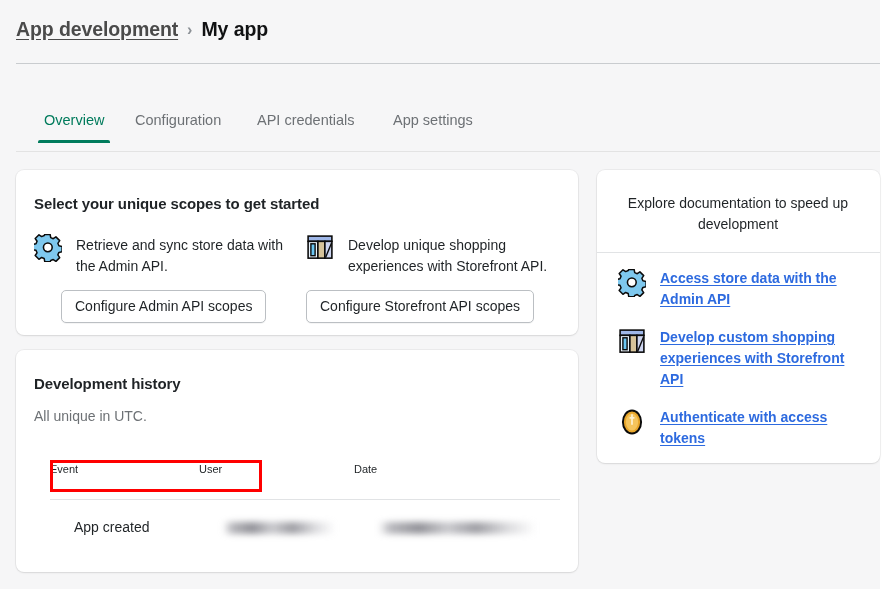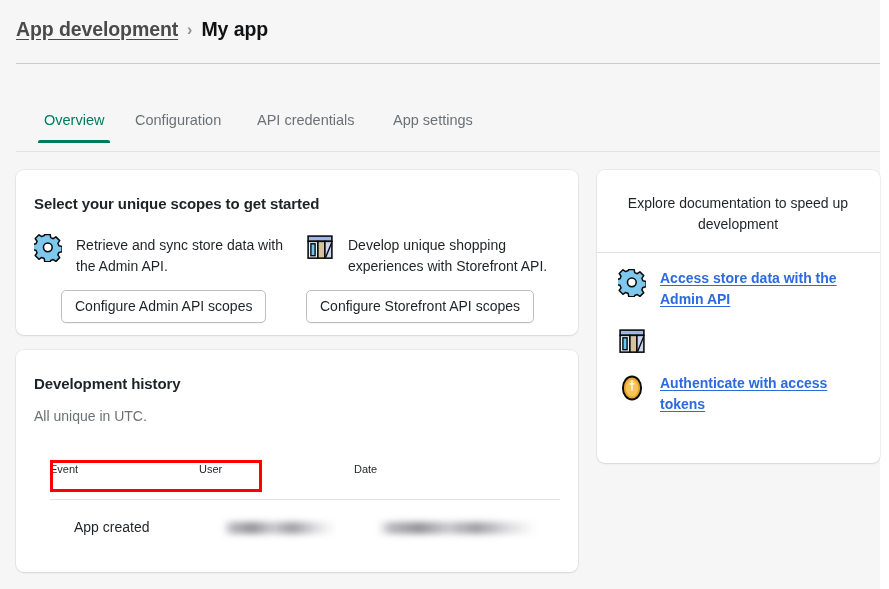--- a/index.html
+++ b/index.html
@@ -448,20 +448,21 @@
 
       <div class="docs-item">
         <svg class="icon icon-store" viewBox="0 0 16 16">
           <rect x="1.2" y="1.2" width="13.6" height="3.0" fill="#9fb7e8" stroke="#0b0b0b" stroke-width="0.9"></rect>
           <rect x="1.2" y="4.2" width="5.6" height="9.6" fill="#e8f2fb" stroke="#0b0b0b" stroke-width="0.9"></rect>
           <rect x="2.8" y="5.6" width="2.4" height="6.8" fill="#6cc6f2" stroke="#0b0b0b" stroke-width="0.8"></rect>
           <rect x="6.8" y="4.2" width="4.0" height="9.6" fill="#d6c39a" stroke="#0b0b0b" stroke-width="0.9"></rect>
           <rect x="10.8" y="4.2" width="4.0" height="9.6" fill="#cdd5f0" stroke="#0b0b0b" stroke-width="0.9"></rect>
           <path d="M11.2 13.4 L14.6 5.2" stroke="#0b0b0b" stroke-width="0.8" fill="none"></path>
         </svg>
+        <span class="docs-link">Develop custom shopping experiences with Storefront API</span>
       </div>
 
       <div class="docs-item">
         <svg class="icon icon-token" viewBox="0 0 16 16">
           <ellipse cx="8" cy="8" rx="5.2" ry="6.6" fill="#e8a62b" stroke="#0b0b0b" stroke-width="1.1"></ellipse>
           <ellipse cx="8" cy="8" rx="3.5" ry="4.9" fill="#f5c45c" stroke="none"></ellipse>
           <path d="M8 3.6 v6.0 M6.6 5.6 h2.8" stroke="#fdf0cf" stroke-width="1.0" fill="none"></path>
         </svg>
         <span class="docs-link">Authenticate with access tokens</span>
       </div>

